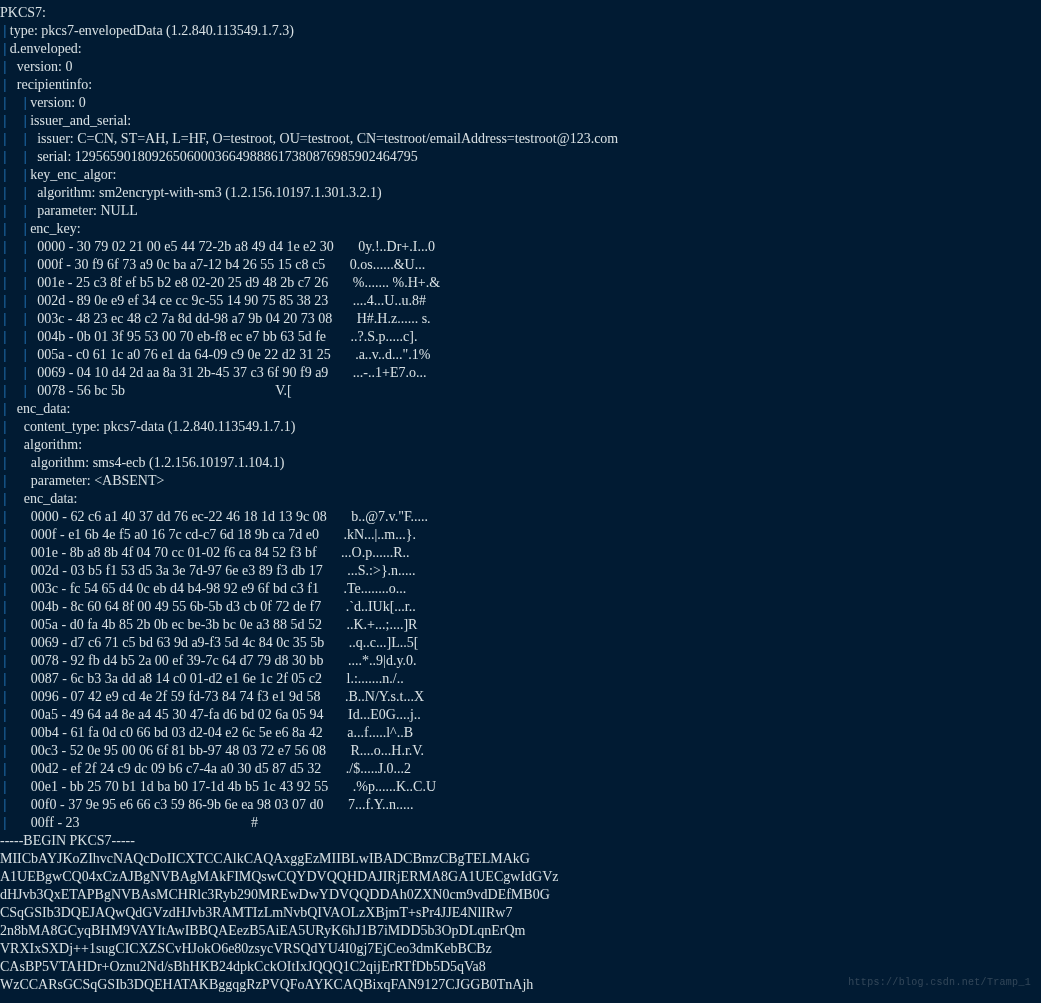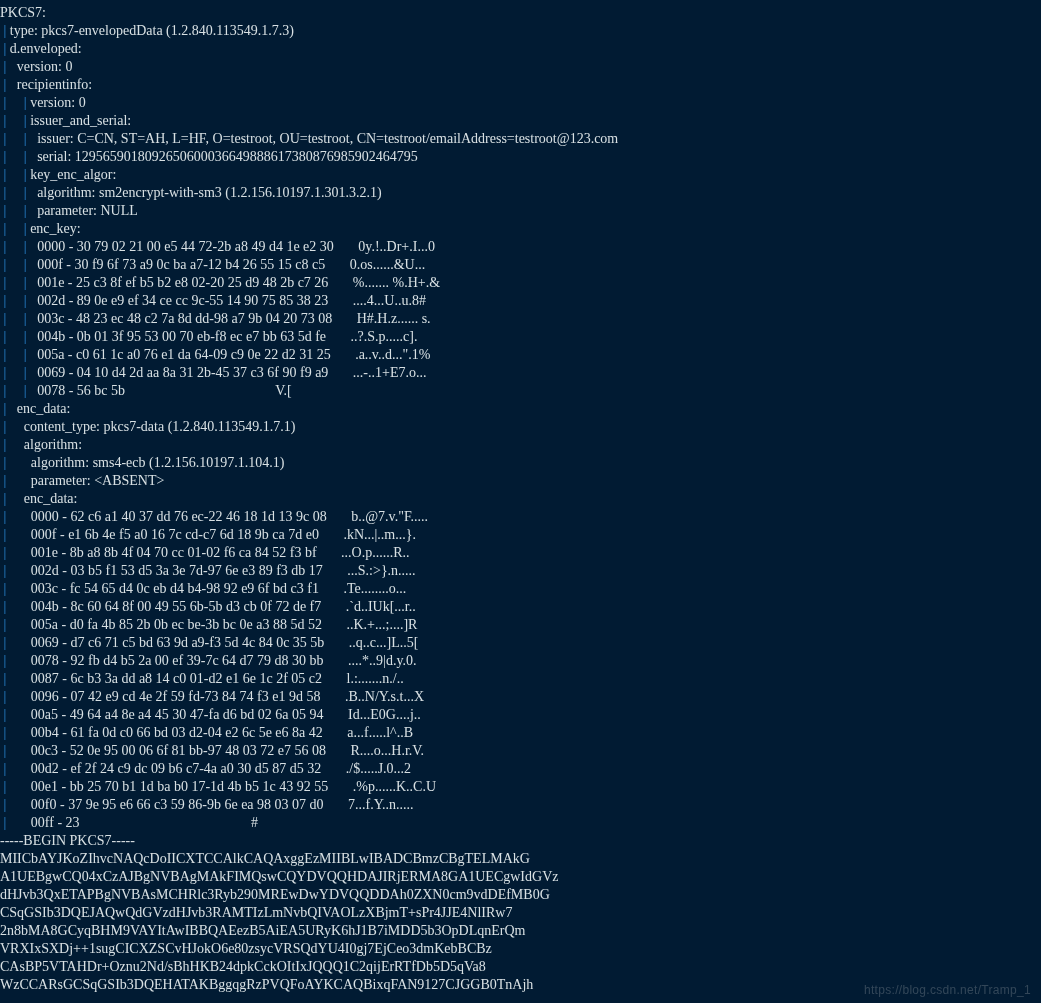--- a/index.html
+++ b/index.html
@@ -23,24 +23,24 @@
     font-size: inherit;
     line-height: inherit;
     color: #d8e0e3;
   }
   .vbar {
     color: #2a8ad8;
   }
   .watermark {
     position: absolute;
     right: 10px;
-    bottom: 4px;
+    bottom: 11px;
     color: rgba(200,200,200,0.25);
-    font-family: Liberation Sans, sans-serif;
-    font-size: 12px;
+    font-family: Liberation Mono, monospace;
+    font-size: 10px;
     letter-spacing: 0.3px;
     pointer-events: none;
   }
 </style>
 </head>
 <body>
 
 <pre class="term" id="terminal">PKCS7:
  <span class="vbar">|</span> type: pkcs7-envelopedData (1.2.840.113549.1.7.3)
  <span class="vbar">|</span> d.enveloped:

